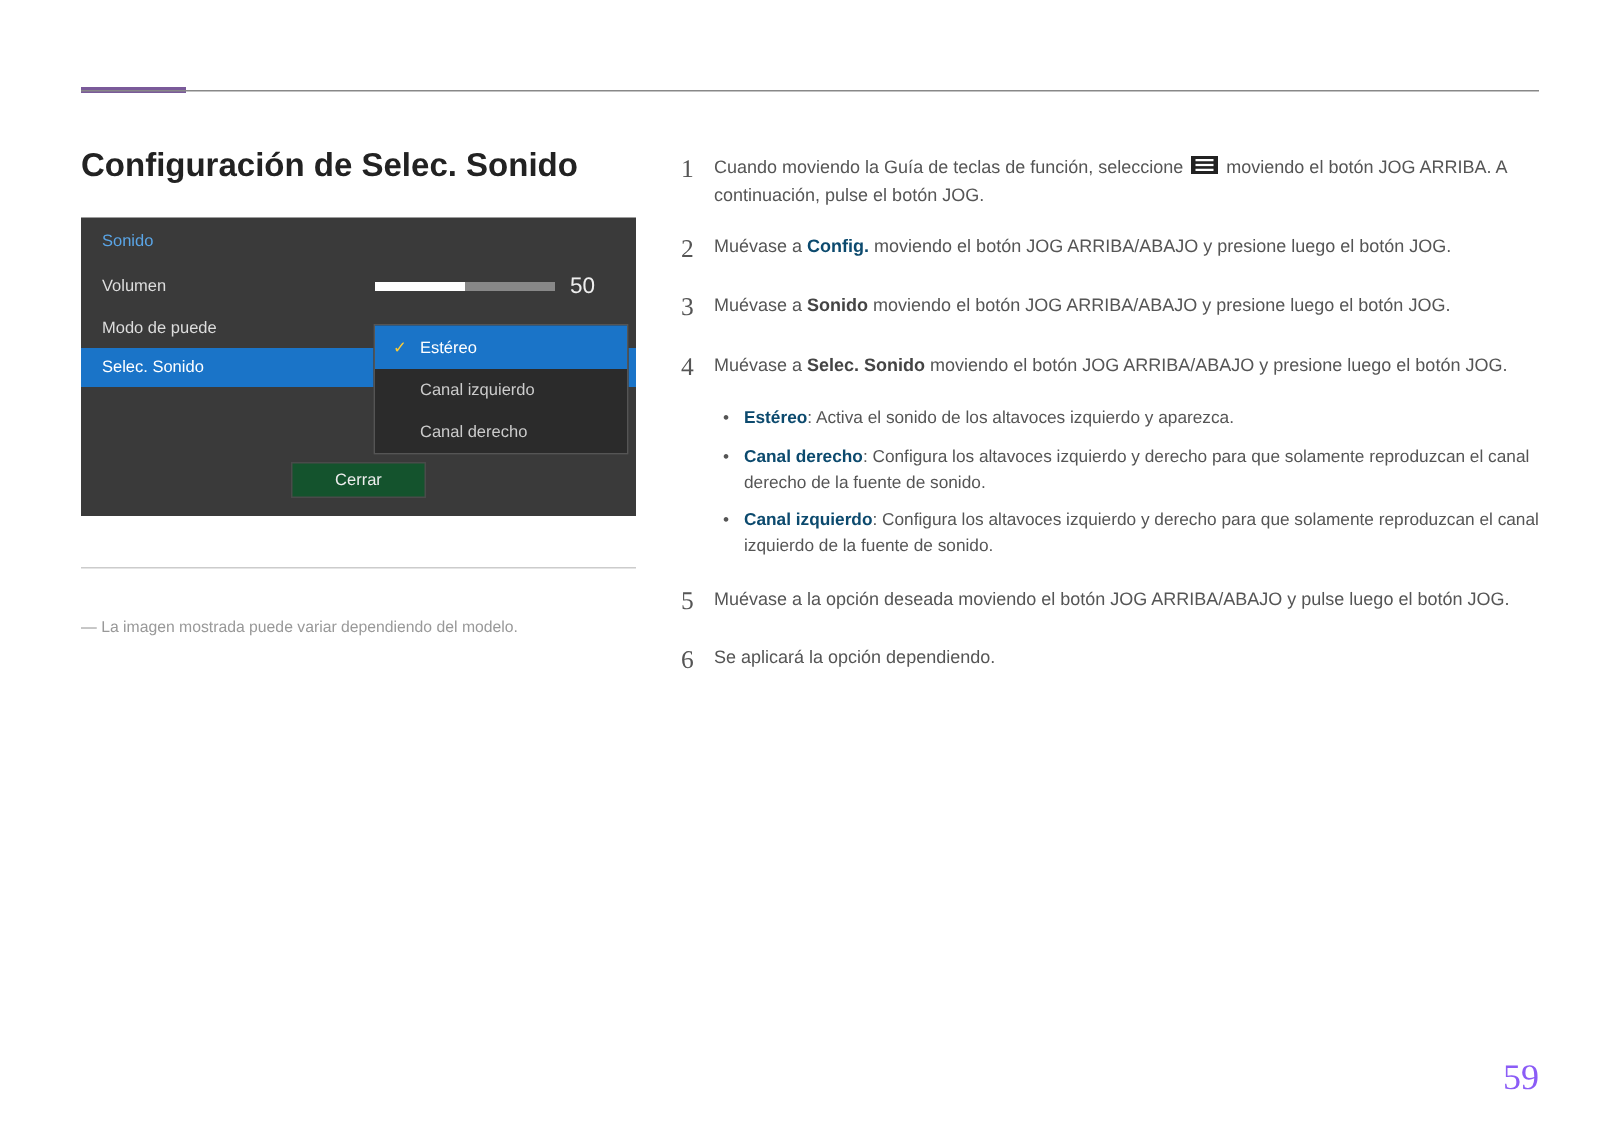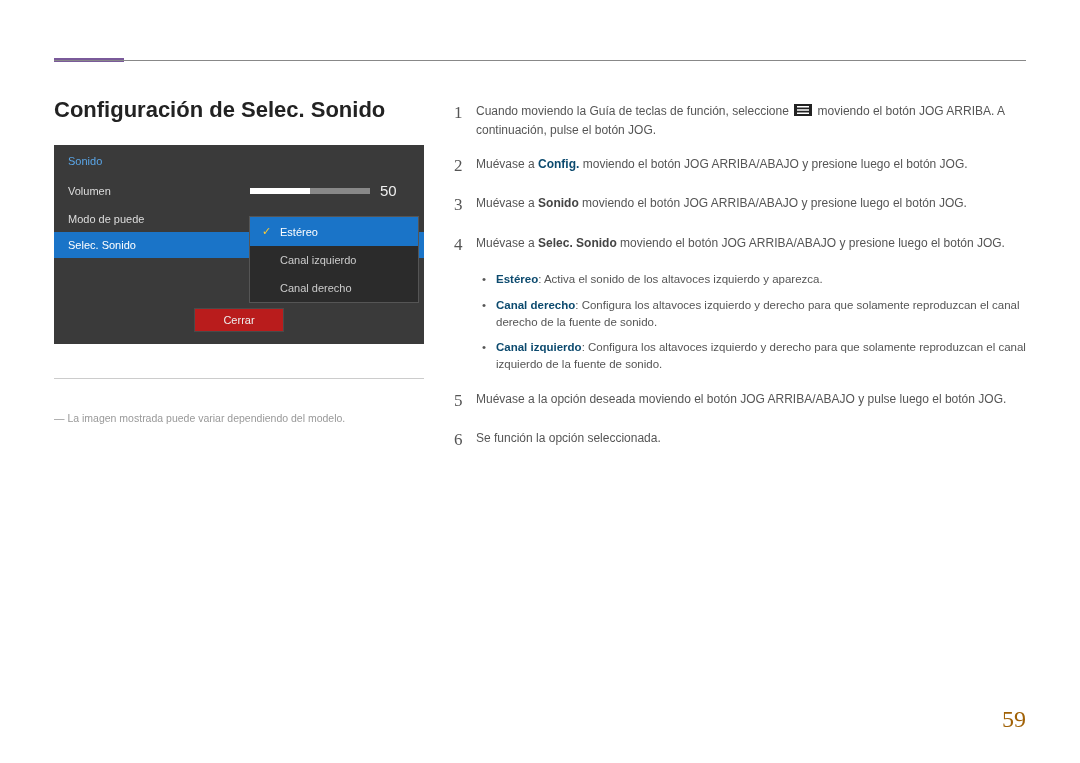--- a/index.html
+++ b/index.html
@@ -104,21 +104,21 @@
   .check {
     color: #ffcc33;
     font-size: 11px;
     width: 12px;
   }
   .osd-close {
     margin: 50px auto 0;
     width: 90px;
     text-align: center;
     padding: 5px 0;
-    background: #b91c1c;
+    background: #14532d;
     color: #eee;
     font-size: 11px;
     border: 1px solid #4a4a4a;
   }
   .note-rule {
     position: absolute;
     top: 378px;
     left: 54px;
     width: 370px;
     height: 1px;
@@ -175,21 +175,21 @@
   .menu-icon {
     display: inline-block;
     vertical-align: middle;
     margin: 0 2px;
   }
   .page-num {
     position: absolute;
     bottom: 30px;
     right: 54px;
     font-size: 24px;
-    color: #a16207;
+    color: #8b5cf6;
     font-family: Georgia, serif;
   }
 </style>
 </head>
 <body>
 
 <div class="header-accent"></div>
 <div class="header-line"></div>
 
 <h1 class="page-title">Configuración de Selec. Sonido</h1>
@@ -280,17 +280,17 @@
     <li><span class="hl">Canal izquierdo</span><span>: Configura los altavoces izquierdo y derecho para que solamente reproduzcan el canal izquierdo de la fuente de sonido.</span></li>
   </ul>
 
   <div class="step">
     <div class="step-num">5</div>
     <div class="step-body">Muévase a la opción deseada moviendo el botón JOG ARRIBA/ABAJO y pulse luego el botón JOG.</div>
   </div>
 
   <div class="step">
     <div class="step-num">6</div>
-    <div class="step-body">Se función la opción seleccionada.</div>
+    <div class="step-body">Se aplicará la opción dependiendo.</div>
   </div>
 </div>
 
 <div class="page-num">59</div>
 
 </body></html>

